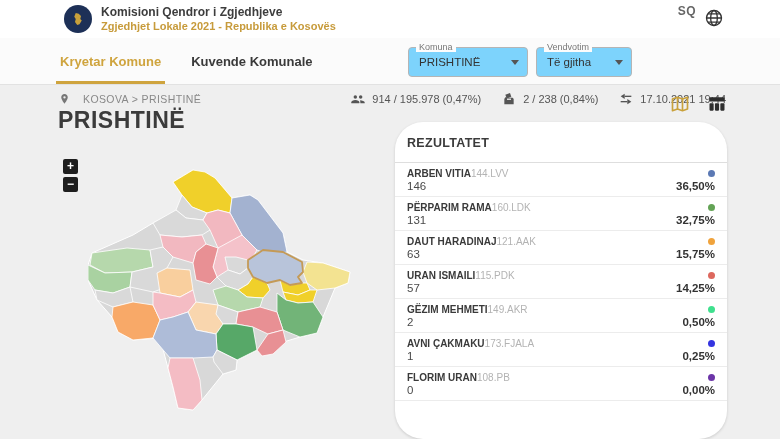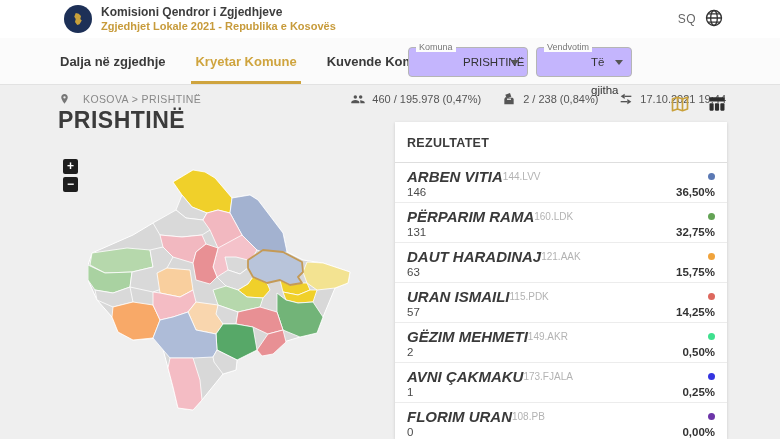--- a/index.html
+++ b/index.html
@@ -10,34 +10,34 @@
     background:#efefef;
   }
   
   .header { position:absolute; top:0; left:0; right:0; height:38px; background:#ffffff; z-index:5; }
   .logo { position:absolute; left:64px; top:5px; width:28px; height:28px; border-radius:50%;
           background:#1d3057; display:flex; align-items:center; justify-content:center; }
   .logo svg { width:18px; height:18px; }
   .header-titles { position:absolute; left:101px; top:5px; line-height:1.25; }
   .header-title { font-size:12px; font-weight:bold; color:#3d3d3d; }
   .header-subtitle { font-size:11px; font-weight:bold; color:#c79b3b; }
-  .lang { position:absolute; right:84px; top:12px; font-size:12px; color:#666; letter-spacing:.5px; cursor:pointer; }
+  .lang { position:absolute; right:84px; top:4px; font-size:12px; color:#666; letter-spacing:.5px; cursor:pointer;font-weight:bold; }
   .globe { position:absolute; right:56px; top:8px; width:20px; height:20px; cursor:pointer; }
 
   
   .filterbar { position:absolute; top:38px; left:0; right:0; height:47px; background:#fbfbfb;
                border-bottom:1px solid #e2e2e2; z-index:4; }
   .tabs { position:absolute; left:60px; top:0; height:100%; display:flex; gap:30px; }
   .tab { position:relative; display:flex; align-items:center; font-size:13px; font-weight:bold;
          color:#3a3a3a; cursor:pointer; white-space:nowrap; }
   .tab.active { color:#cfa43e; }
   .tab.active::after { content:""; position:absolute; left:-4px; right:-4px; bottom:0; height:3px; background:#cfa43e; }
 
-  .select { position:absolute; top:9px; height:30px; background:#c4b5fd; border:1px solid #b5b5b5;
-            border-radius:4px; cursor:pointer;padding-left:44px; }
+  .select { position:absolute; top:9px; height:30px; background:#7dd3fc; border:1px solid #b5b5b5;
+            border-radius:4px; cursor:pointer; }
   .select-komuna { left:408px; width:120px; }
   .select-vendvotim { left:536px; width:96px; }
   .select-label { position:absolute; top:-6px; left:7px; font-size:9px; color:#777;
                   background:#fcfcfc; padding:0 3px; }
   .select-value { line-height:28px; padding-left:10px; font-size:11.5px; color:#333; }
   .caret { position:absolute; right:8px; top:12px; width:0; height:0;
            border-left:4px solid transparent; border-right:4px solid transparent; border-top:5px solid #555; }
   .icon-map   { position:absolute; left:670px; top:56px; width:20px; height:20px; cursor:pointer; }
   .icon-table { position:absolute; left:707px; top:56px; width:20px; height:20px; cursor:pointer; }
 
@@ -54,26 +54,26 @@
                 color:#3b3b3b; letter-spacing:.5px; }
 
   
   .zoom-controls { position:absolute; left:63px; top:159px; display:flex; flex-direction:column; gap:3px; z-index:3; }
   .zoom-btn { width:15px; height:15px; background:#1e1e1e; color:#fff; border-radius:2px;
               font-size:12px; line-height:14px; text-align:center; font-weight:bold; cursor:pointer; }
   #map-svg { position:absolute; left:88px; top:162px; width:265px; height:260px; }
 
   
   .results-card { position:absolute; left:395px; top:122px; width:332px; bottom:0; background:#fff;
-                  box-shadow:0 1px 3px rgba(0,0,0,.15); z-index:3; }
+                  box-shadow:0 1px 3px rgba(0,0,0,.15); z-index:3;border-radius:28px; }
   .results-header { padding:14px 12px 12px; font-size:12.5px; font-weight:bold; color:#3b3b3b;
                     letter-spacing:.3px; border-bottom:1px solid #dedede; }
   .candidate { padding:5px 12px 4px; border-bottom:1px solid #ececec; }
   .cand-top { display:flex; align-items:center; }
-  .cand-name { font-size:15px; font-weight:bold; color:#3a3a3a; white-space:nowrap;font-style:italic; }
+  .cand-name { font-size:10px; font-weight:bold; color:#3a3a3a; white-space:nowrap; }
   .cand-party { font-size:10px; color:#b3b3b3; white-space:nowrap; }
   .cand-dot { margin-left:auto; width:7px; height:7px; border-radius:50%; flex:none; }
   .cand-bottom { display:flex; justify-content:space-between; margin-top:1px; }
   .cand-votes { font-size:11.5px; color:#4a4a4a; }
   .cand-pct { font-size:11.5px; font-weight:bold; color:#333; }
 </style>
 </head>
 <body>
 
 <div class="header">
@@ -89,21 +89,20 @@
   <div class="lang">SQ</div>
   <svg class="globe" viewBox="0 0 24 24" fill="none" stroke="#333" stroke-width="1.6">
     <circle cx="12" cy="12" r="9"></circle>
       <ellipse cx="12" cy="12" rx="4" ry="9"></ellipse>
     <path d="M3 12h18M4.5 7h15M4.5 17h15"></path>
   </svg>
 </div>
 
 <div class="filterbar">
   <div class="tabs">
-    <div class="tab">Dalja në zgjedhje</div>
     <div class="tab active">Kryetar Komune</div>
     <div class="tab">Kuvende Komunale</div>
   </div>
 
   <div class="select select-komuna">
     <span class="select-label">Komuna</span>
     <div class="select-value">PRISHTINË</div>
     <span class="caret"></span>
   </div>
 
@@ -133,21 +132,21 @@
 </div>
 
 <div class="stats">
   <div class="stat">
     <svg viewBox="0 0 24 24" fill="#555">
       <circle cx="8" cy="9" r="2.6"></circle>
         <circle cx="16" cy="9" r="2.6"></circle>
       <path d="M2 18.5v-1.6c0-2 2.8-3.4 6-3.4s6 1.4 6 3.4v1.6z"></path>
       <path d="M15.2 13.7c2.8.3 6.8 1.5 6.8 3.2v1.6h-6.4"></path>
     </svg>
-    <span>460 / 195.978 (0,47%)</span>
+    <span>914 / 195.978 (0,47%)</span>
   </div>
   <div class="stat">
     <svg viewBox="0 0 24 24" fill="#555">
       <path d="M13.5 3l-7 2.5 2 5.5 7-2.5z"></path>
       <path d="M5 12l1.5-2.5 11 .5L19 12v8H5z"></path>
         <rect x="9" y="11.4" width="6" height="1.8" fill="#fbfbfb"></rect>
     </svg>
     <span>2 / 238 (0,84%)</span>
   </div>
   <div class="stat">

